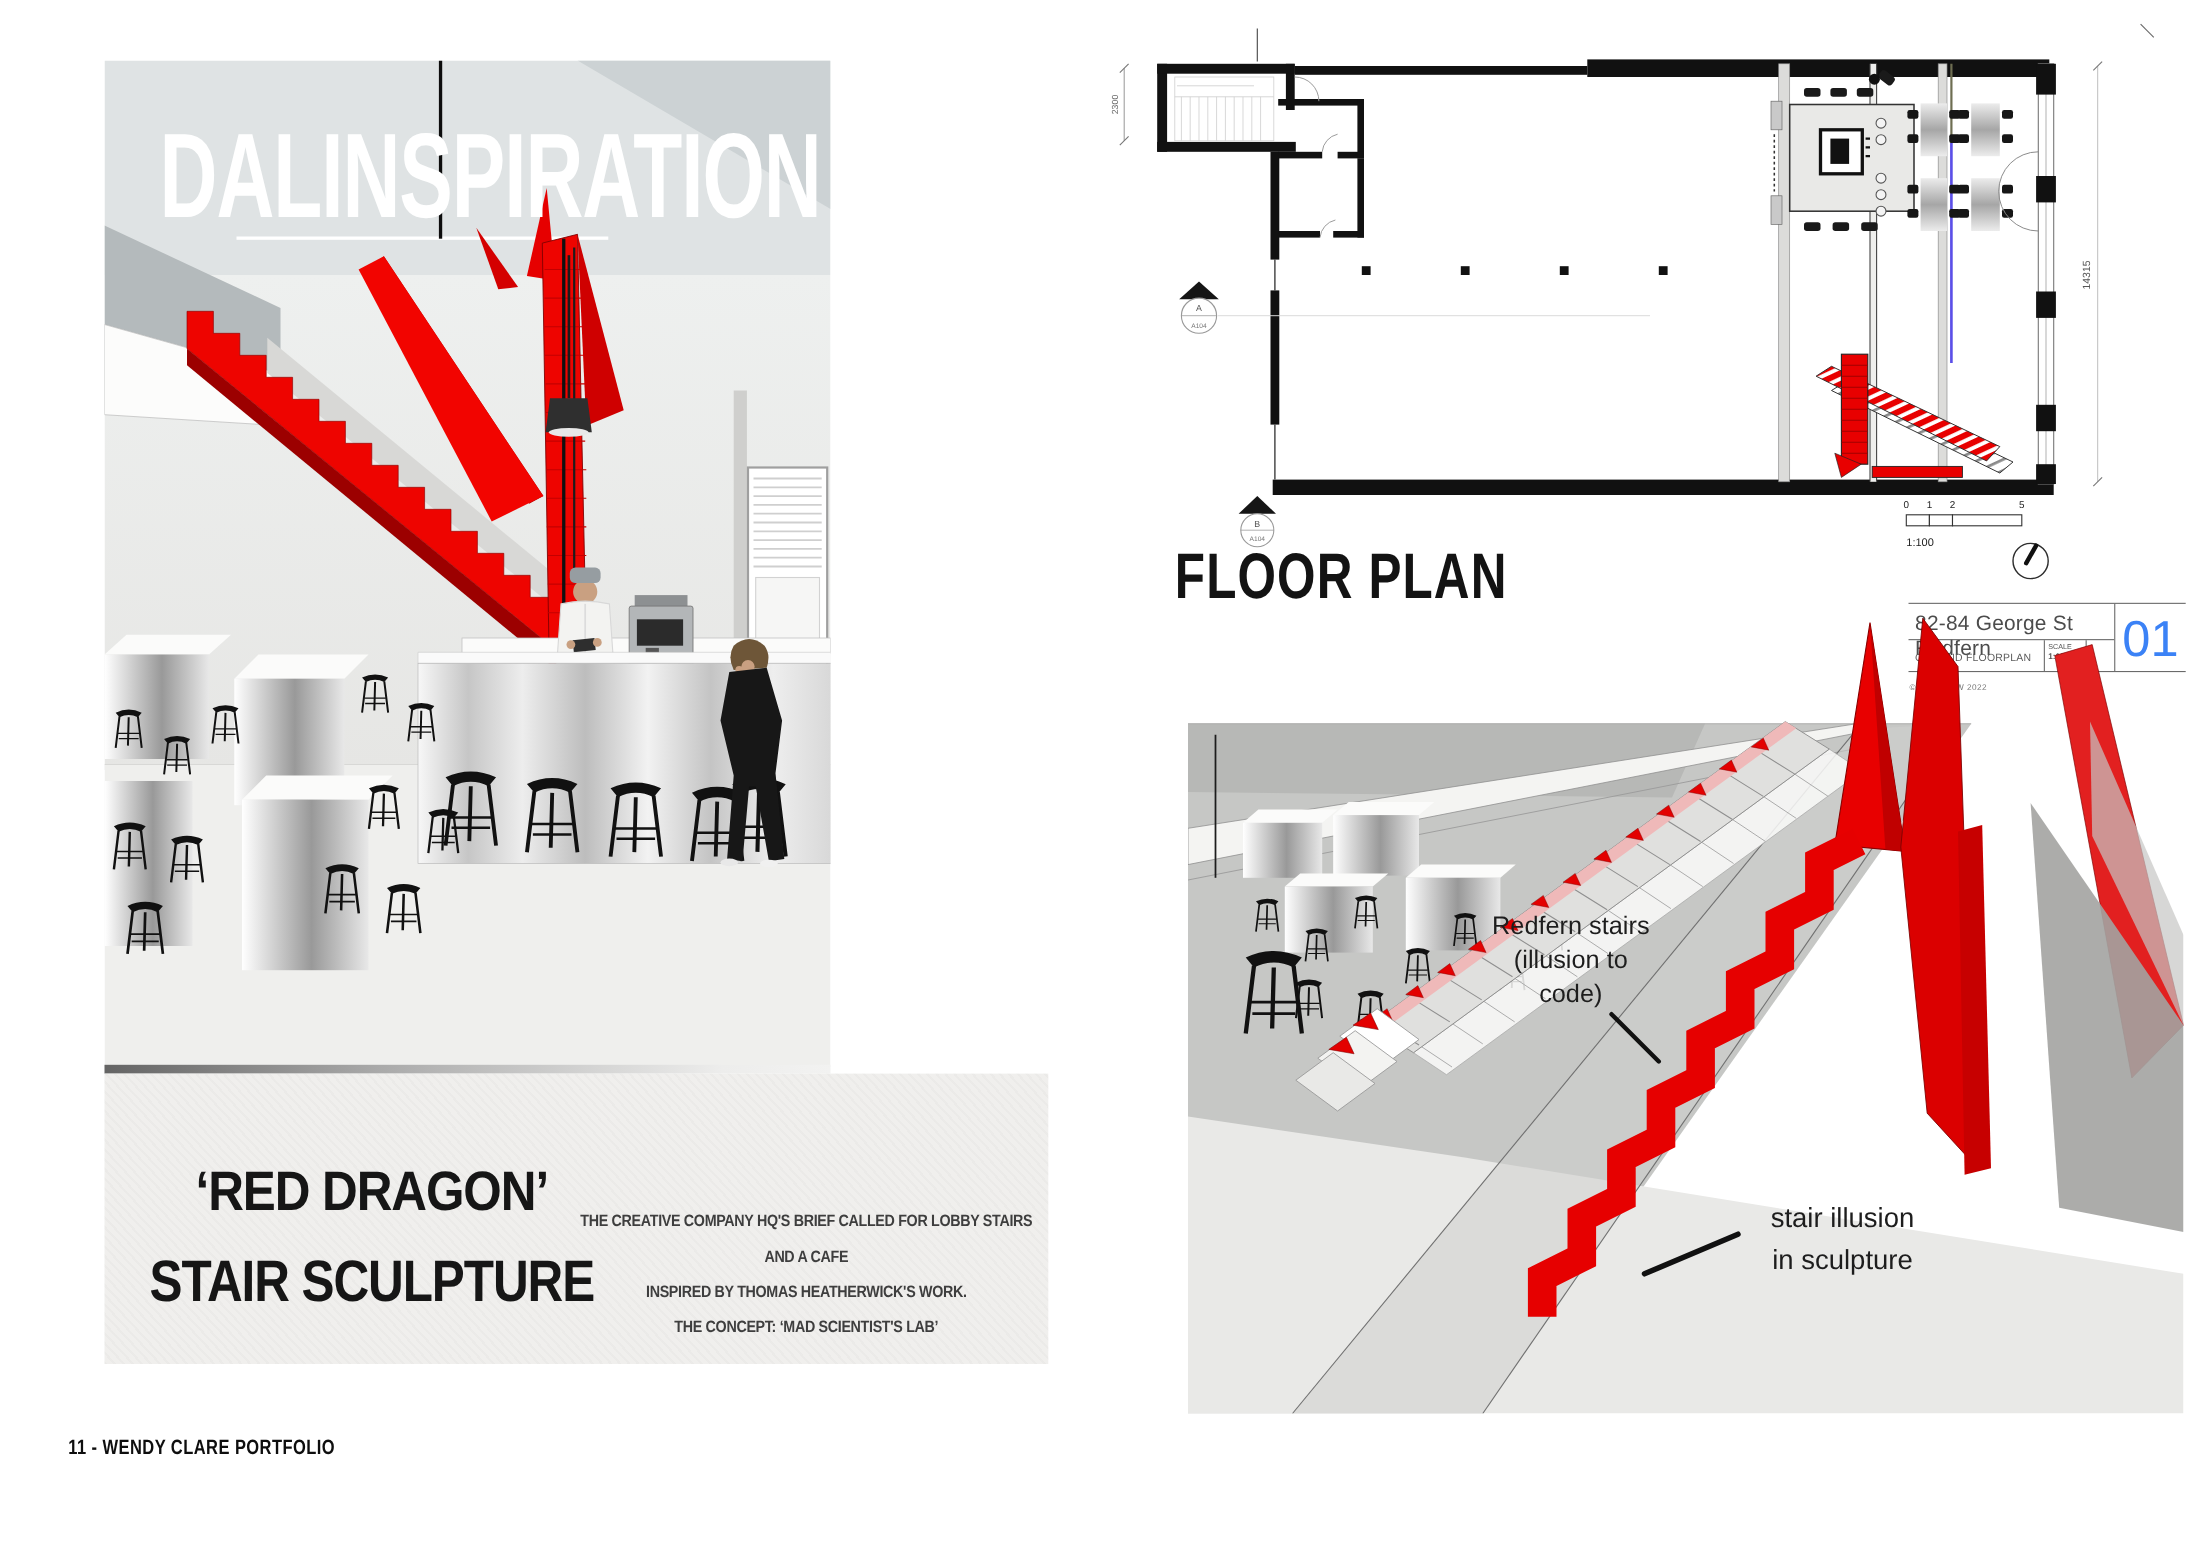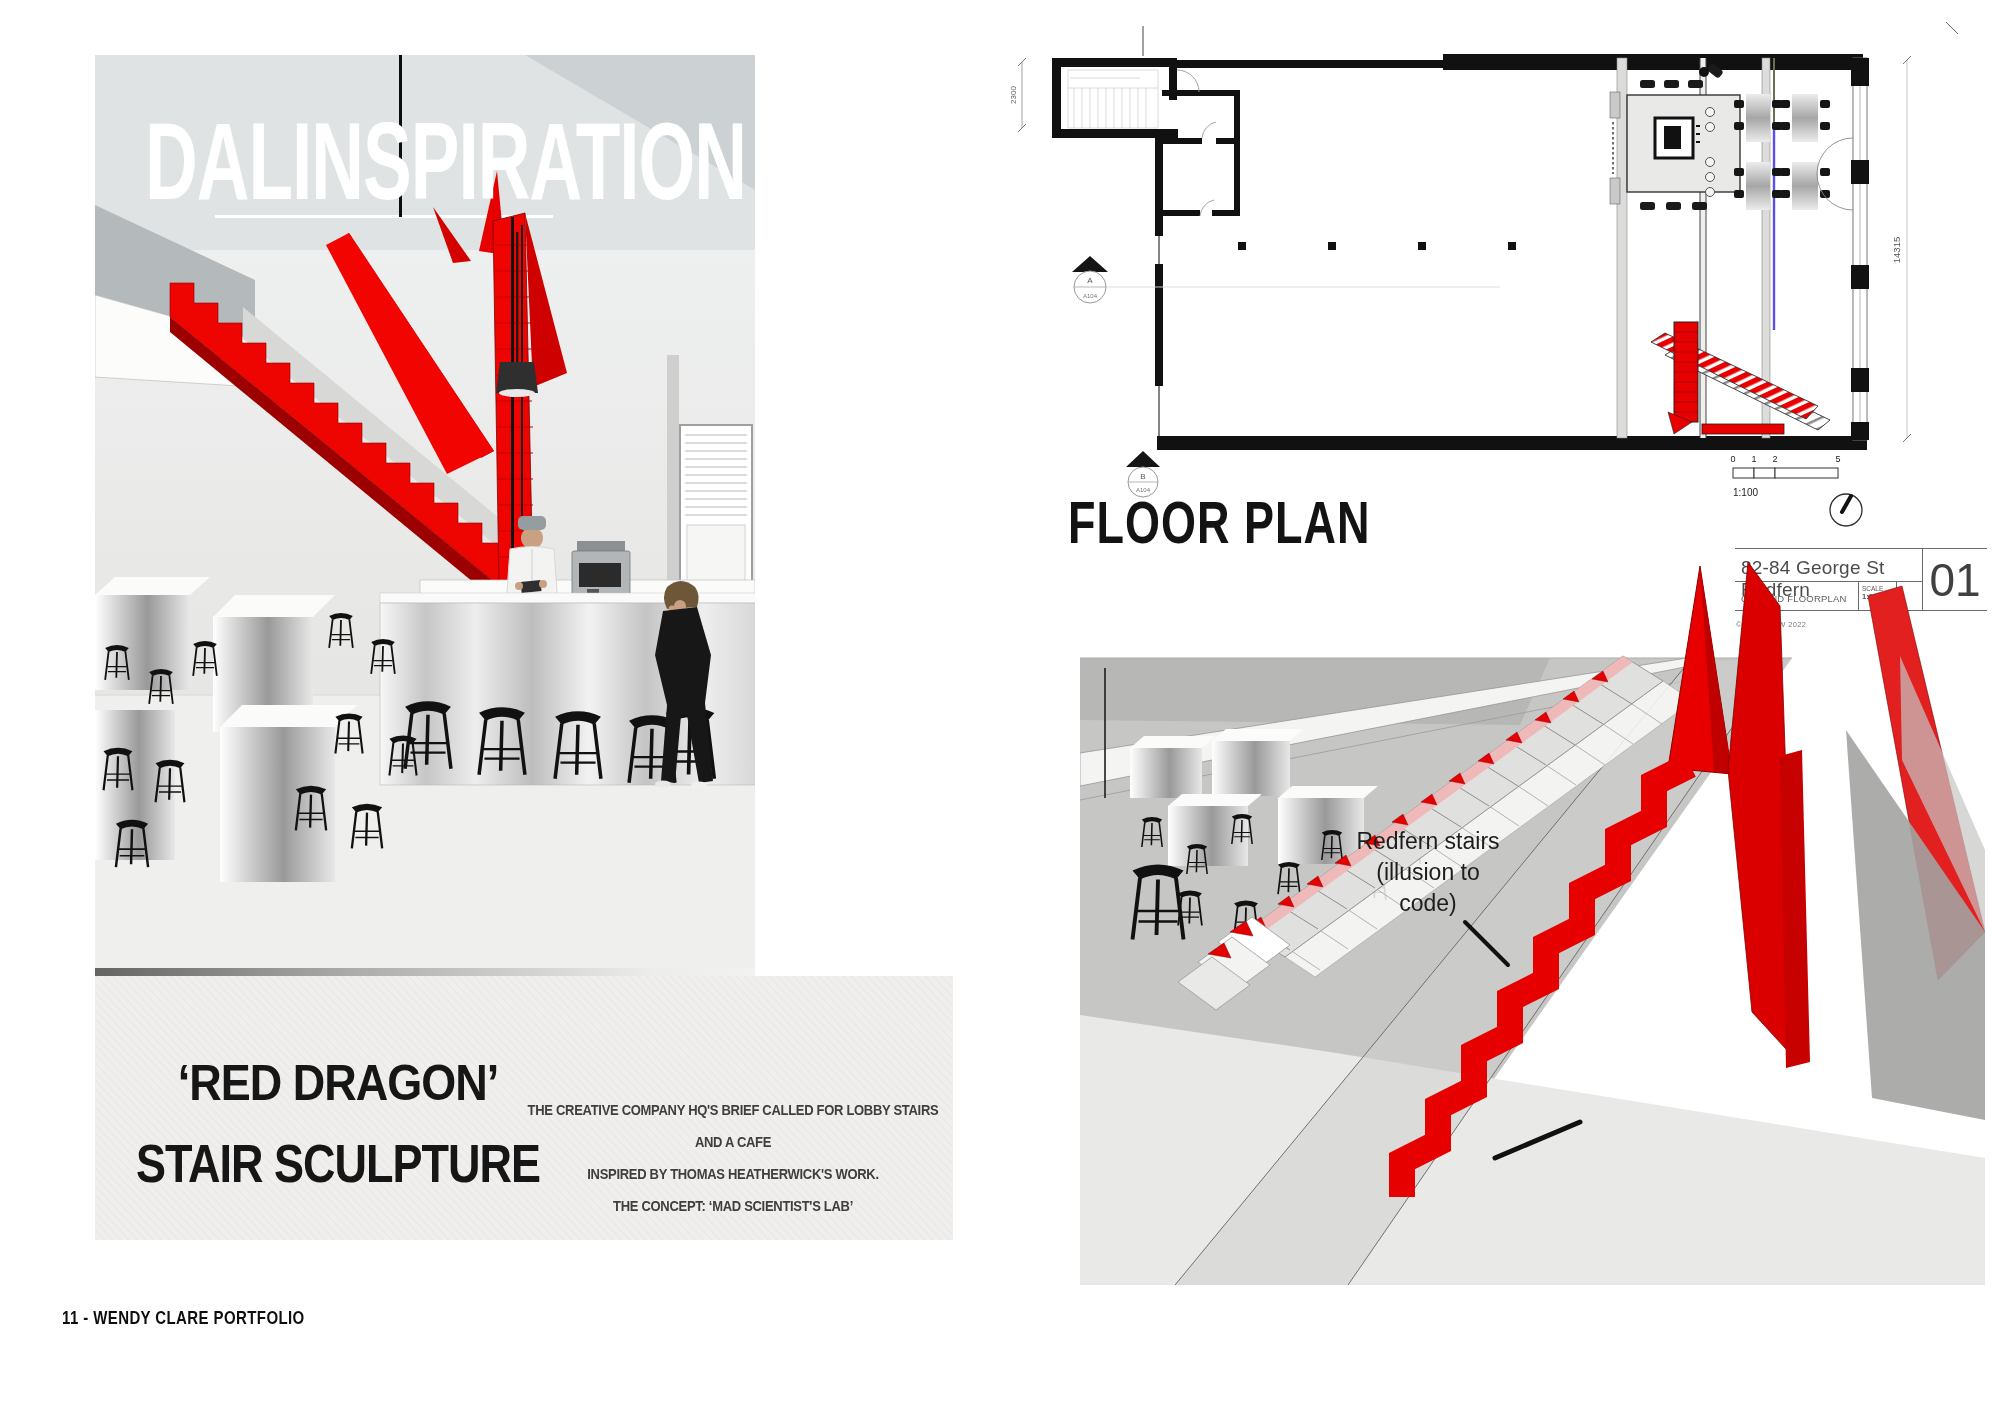--- a/index.html
+++ b/index.html
@@ -35,21 +35,21 @@
     border-top:1.5px solid #6a6a6a; border-bottom:1.5px solid #6a6a6a; display:flex; background:#fff; }
   .tb-main { flex:1; border-right:1.5px solid #6a6a6a; }
   .tb-address { height:33px; padding:8px 6px 0; font-size:19px; color:#4c4c4c;
      border-bottom:1.5px solid #6a6a6a; letter-spacing:.2px; }
   .tb-row { display:flex; height:28px; }
   .tb-drawing { flex:1; font-size:9.5px; color:#5c5c5c; padding:11px 0 0 6px; letter-spacing:.2px; }
   .tb-scale { width:38px; border-left:1.5px solid #6a6a6a; padding:3px 0 0 3px; color:#555; }
   .tb-scale-label { font-size:6.5px; }
   .tb-scale-value { font-size:7.5px; font-weight:bold; }
   .tb-gap { width:26px; border-left:1.5px solid #6a6a6a; }
-  .tb-sheet { width:64px; font-size:46px; color:#404040; display:flex;
+  .tb-sheet { width:64px; font-size:46px; color:#3b82f6; display:flex;
      align-items:center; justify-content:center; }
   .tb-copyright { position:absolute; left:726px; top:610px; font-size:7.5px;
      color:#787878; letter-spacing:.4px; }
 
   
   .scene2-wrap { left:1080px; top:560px; width:905px; height:725px; }
   .annotation { position:absolute; text-align:center; color:#1d1d1d; }
   .ann-actual { left:250px; top:266px; width:196px; font-size:23px; line-height:31px; }
   .ann-illusion { left:480px; top:528px; width:230px; font-size:25px; line-height:39px; }
 
@@ -494,16 +494,20 @@
 
       <line x1="385" y1="362" x2="428" y2="405" stroke="#111" stroke-width="4" stroke-linecap="round"></line>
       <line x1="415" y1="598" x2="500" y2="562" stroke="#111" stroke-width="5" stroke-linecap="round"></line>
     </svg>
 
     <div class="annotation ann-actual">
       <div>Redfern stairs</div>
       <div>(illusion to</div>
       <div>code)</div>
     </div>
+    <div class="annotation ann-illusion">
+      <div>stair illusion</div>
+      <div>in sculpture</div>
+    </div>
   </div>
 
   <div class="abs footer">11 -  WENDY CLARE PORTFOLIO</div>
 </div>
 
 </body></html>

